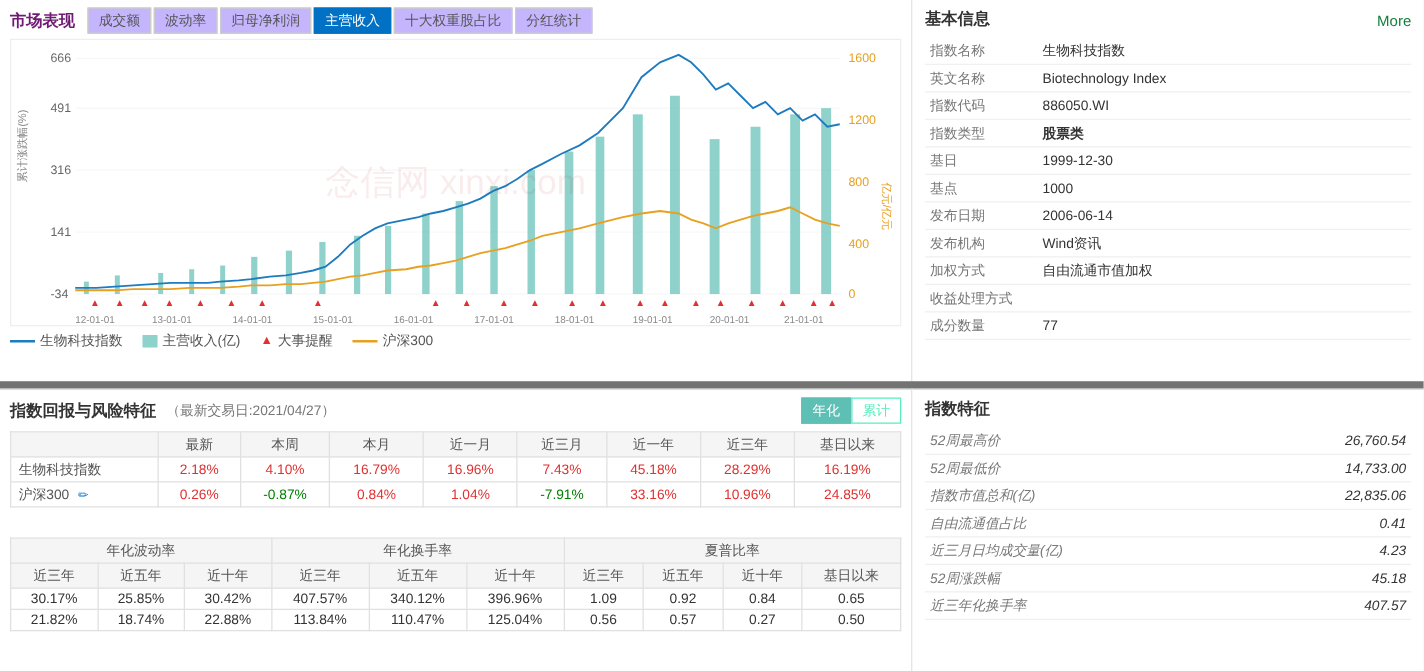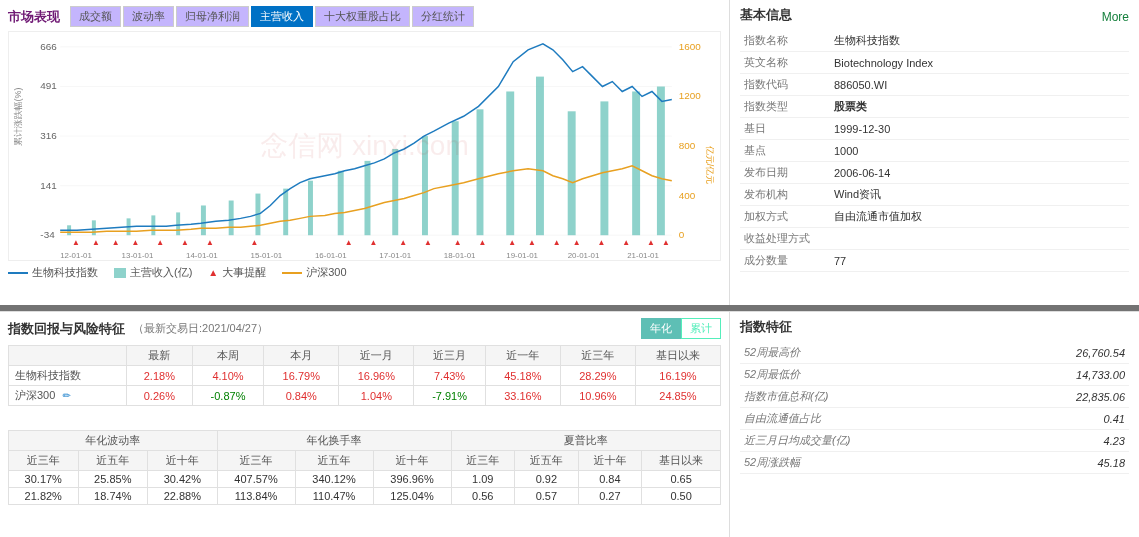--- a/index.html
+++ b/index.html
@@ -391,17 +391,21 @@
           <td>0.41</td>
         </tr>
         <tr>
           <td>近三月日均成交量(亿)</td>
           <td>4.23</td>
         </tr>
         <tr>
           <td>52周涨跌幅</td>
           <td>45.18</td>
         </tr>
+        <tr>
+          <td>近三年化换手率</td>
+          <td>407.57</td>
+        </tr>
       </tbody>
         </table>
     </div>
   </div>
 </div>
 
 </body></html>

